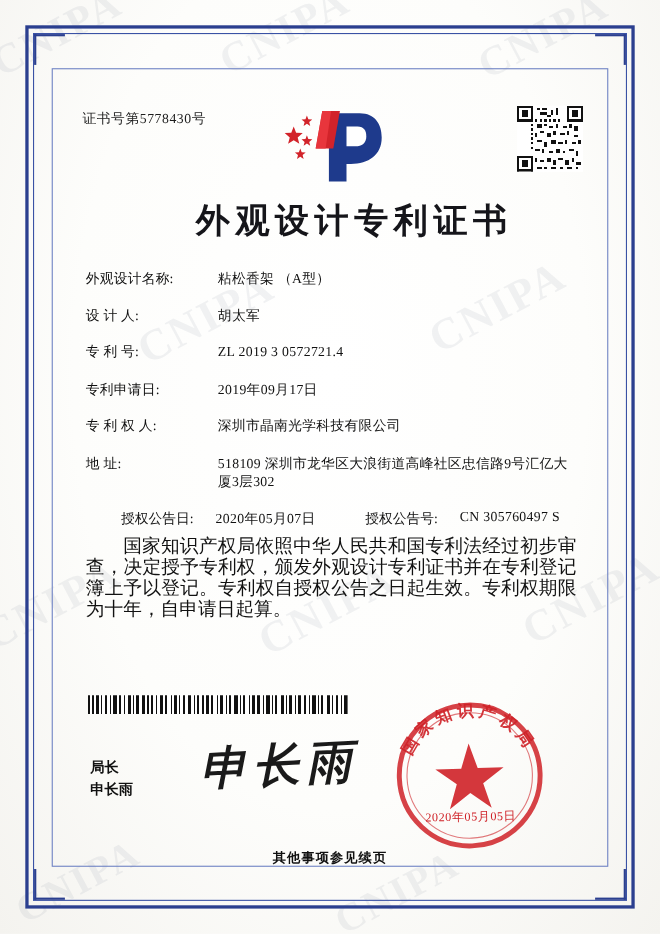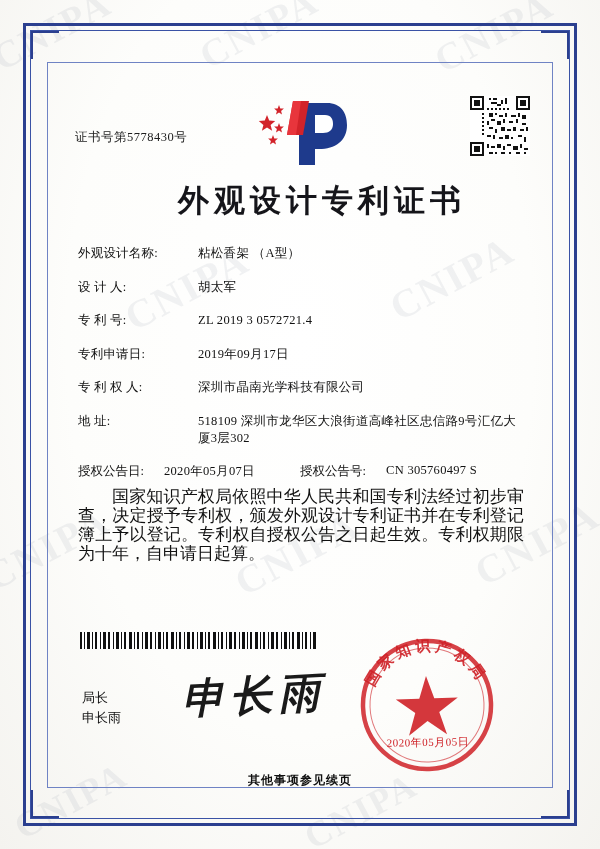--- a/index.html
+++ b/index.html
@@ -81,21 +81,20 @@
   .c-br { right: 31px; bottom: 31px; border-right-width:2px; border-bottom-width:2px; }
 
   
   .cert-no {
     position: absolute;
     left: 75px; top: 100px;
     font-size: 12.5px;
     color: #1d1d1d;
     font-family: "Liberation Serif", serif;
     letter-spacing: .5px;
-    margin-top: 29px;
   }
 
   
   .logo {
     position: absolute;
     left: 253px; top: 95px;
     width: 96px; height: 76px;
   }
 
   
@@ -136,21 +135,21 @@
   .row .lbl {
     width: 86px;
     flex: 0 0 86px;
     letter-spacing: 0.2px;
   }
   .row .val {
     flex: 1 1 auto;
     letter-spacing: 0.3px;
   }
   .row-split { display: flex; width: 100%; }
-  .row-split .half-a { flex: 0 0 222px; display: flex; }
+  .row-split .half-a { flex: 0 0 222px; display: flex; margin-left: 32px; }
   .row-split .half-b { flex: 1 1 auto; display: flex; }
   .row-split .lbl2 { width: 86px; flex: 0 0 86px; }
 
   
   .para {
     position: absolute;
     left: 78px;
     width: 446px;
     font-family: "Liberation Serif", serif;
     font-size: 17px;
@@ -170,20 +169,21 @@
   }
 
   
   .sig-label {
     position: absolute;
     left: 82px; top: 688px;
     font-family: "Liberation Serif", serif;
     font-size: 13px;
     line-height: 20px;
     color: #111;
+    font-weight: bold;
   }
   .sig-script {
     position: absolute;
     left: 182px; top: 668px;
     font-family: "Liberation Serif", serif;
     font-style: italic;
     font-weight: bold;
     font-size: 42px;
     color: #1a1a1a;
     letter-spacing: 6px;

